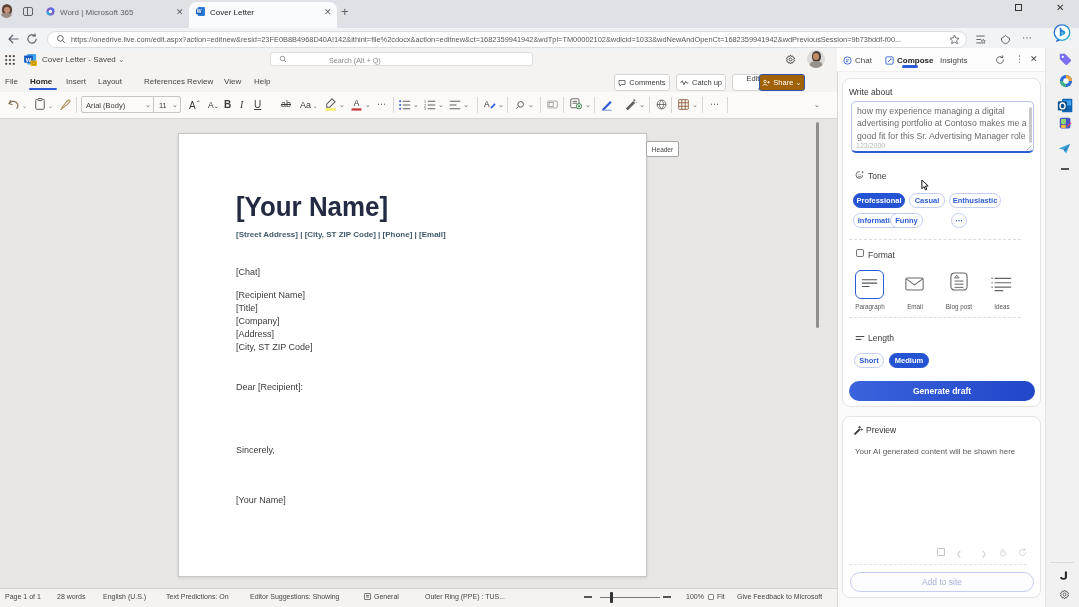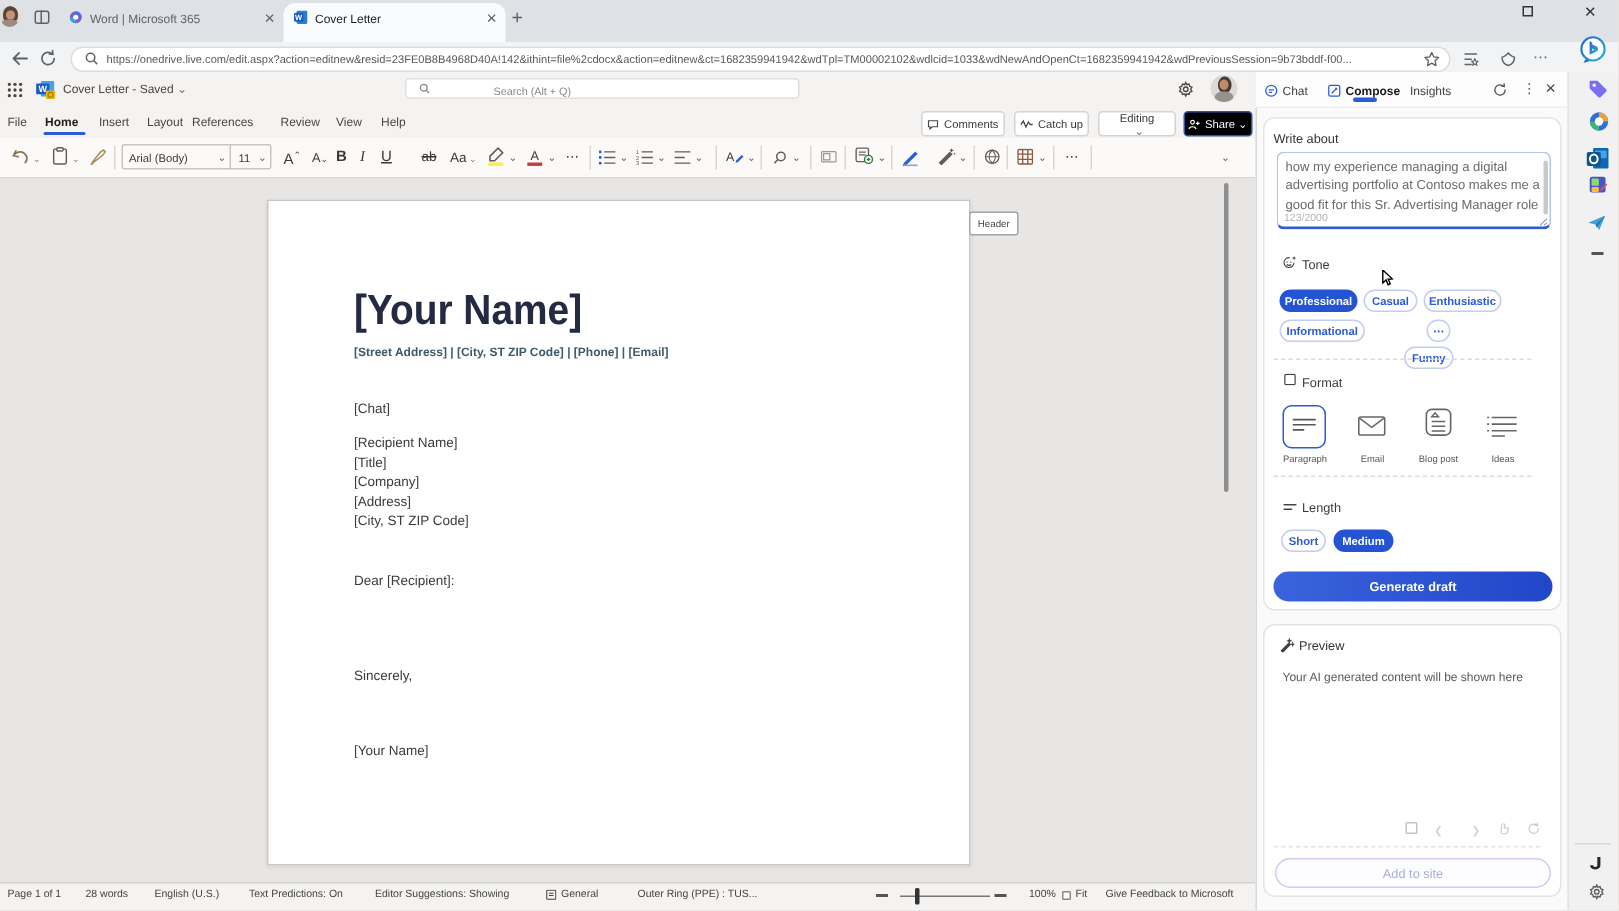--- a/index.html
+++ b/index.html
@@ -161,21 +161,21 @@
   <div class="abs" style="left:4.5px;top:1px;width:9px;height:11px;border-radius:50% 50% 45% 45%;background:#463931;"></div>
   <div class="abs" style="left:6px;top:3px;width:6px;height:6.5px;border-radius:50%;background:#c08b68;"></div>
   <div class="abs" style="left:3px;top:11px;width:12px;height:7px;border-radius:45% 45% 0 0;background:#97918c;"></div>
 </div>
 
 <div class="menu" style="left:5px;">File</div>
 <div class="menu" style="left:30px;color:#201f1e;font-weight:bold;">Home</div>
 <div class="abs" style="left:29px;top:88px;width:28px;height:2px;background:#2b5bd7;border-radius:1px;"></div>
 <div class="menu" style="left:66px;">Insert</div>
 <div class="menu" style="left:98px;">Layout</div>
-<div class="menu" style="left:128px;">References</div>
+<div class="menu" style="left:144px;">References</div>
 <div class="menu" style="left:187px;">Review</div>
 <div class="menu" style="left:224px;">View</div>
 <div class="menu" style="left:254px;">Help</div>
 
 <div class="hbtn" style="left:614px;width:56px;">
   <svg width="8" height="8" viewBox="0 0 16 16" fill="none" stroke="#484644" stroke-width="1.5" style="margin-right:3px;">
       <path d="M2 3 h12 v8 h-7 l-3 3 v-3 h-2 z"></path>
     </svg>
   Comments
 </div>
@@ -184,21 +184,21 @@
       <path d="M1 7 l3 -4 3 7 3 -6 2 3 h3"></path>
     </svg>
   Catch up
 </div>
 <div class="hbtn" style="left:732px;width:52px;flex-direction:column;">
   <svg width="8" height="8" viewBox="0 0 16 16" fill="none" stroke="#484644" stroke-width="1.5" style="margin-right:3px;">
       <path d="M10 2 l4 4 -8 8 -4 0 0 -4 z"></path>
     </svg>
   Editing <span style="margin-left:3px;color:#666;">⌄</span>
 </div>
-<div class="hbtn" style="left:789px;width:46px;background:#000000;border-color:#2d55a6;color:#fff;">
+<div class="hbtn" style="left:759px;width:46px;background:#a16207;border-color:#2d55a6;color:#fff;">
   <svg width="9" height="8" viewBox="0 0 18 16" fill="none" stroke="#fff" stroke-width="1.5" style="margin-right:2px;">
       <circle cx="6" cy="5" r="2.5"></circle>
       <path d="M1.5 14 c0 -4 9 -4 9 0"></path>
       <path d="M13 4 v5 M10.5 6.5 h5"></path>
     </svg>
   Share <span style="margin-left:2px;">⌄</span>
 </div>
 
 <svg class="abs" style="left:8px;top:99px;" width="13" height="11" viewBox="0 0 16 14" fill="none" stroke="#8a7355" stroke-width="1.5" stroke-linecap="round">
   <path d="M3 2 L1 6 L5 7 M1.2 5.8 C3 3 7 2 10 4 c3 2 3 6 1 8"></path>
@@ -395,21 +395,21 @@
   <circle cx="4.9" cy="7.6" r="0.7" fill="#444" stroke="none"></circle>
     <circle cx="8.9" cy="7.6" r="0.7" fill="#444" stroke="none"></circle>
   <path d="M4.6 10 c1.3 1.4 3.4 1.4 4.7 0"></path>
   <path d="M12.3 1 l0.6 1.7 1.7 0.6 -1.7 0.6 -0.6 1.7 -0.6 -1.7 -1.7 -0.6 1.7 -0.6 z" fill="#444" stroke="none"></path>
 </svg>
 <div class="sechdr" style="left:868px;top:171px;">Tone</div>
 <div class="chip sel" style="left:853px;top:193px;width:52px;">Professional</div>
 <div class="chip" style="left:909px;top:193px;width:36px;">Casual</div>
 <div class="chip" style="left:949px;top:193px;width:52px;">Enthusiastic</div>
 <div class="chip" style="left:853px;top:213px;width:57px;">Informational</div>
-<div class="chip" style="left:936px;top:213px;width:33px;margin-top:18px;">Funny</div>
+<div class="chip" style="left:890px;top:213px;width:33px;">Funny</div>
 <div class="chip" style="left:951px;top:213px;width:16px;">⋯</div>
 <div class="dash" style="left:849px;top:239px;width:172px;"></div>
 
 <svg class="abs" style="left:921px;top:180px;" width="8" height="11" viewBox="0 0 10 14">
   <path d="M1 0 L1 11 L3.8 8.5 L5.5 12.5 L7.3 11.7 L5.6 7.8 L9 7.5 Z" fill="#fff" stroke="#000" stroke-width="1.2"></path>
 </svg>
 
 <svg class="abs" style="left:856px;top:249px;" width="8" height="8" viewBox="0 0 14 14" fill="none" stroke="#444" stroke-width="1.4">
     <rect x="1" y="1" width="12" height="12" rx="1.5"></rect>
   </svg>

